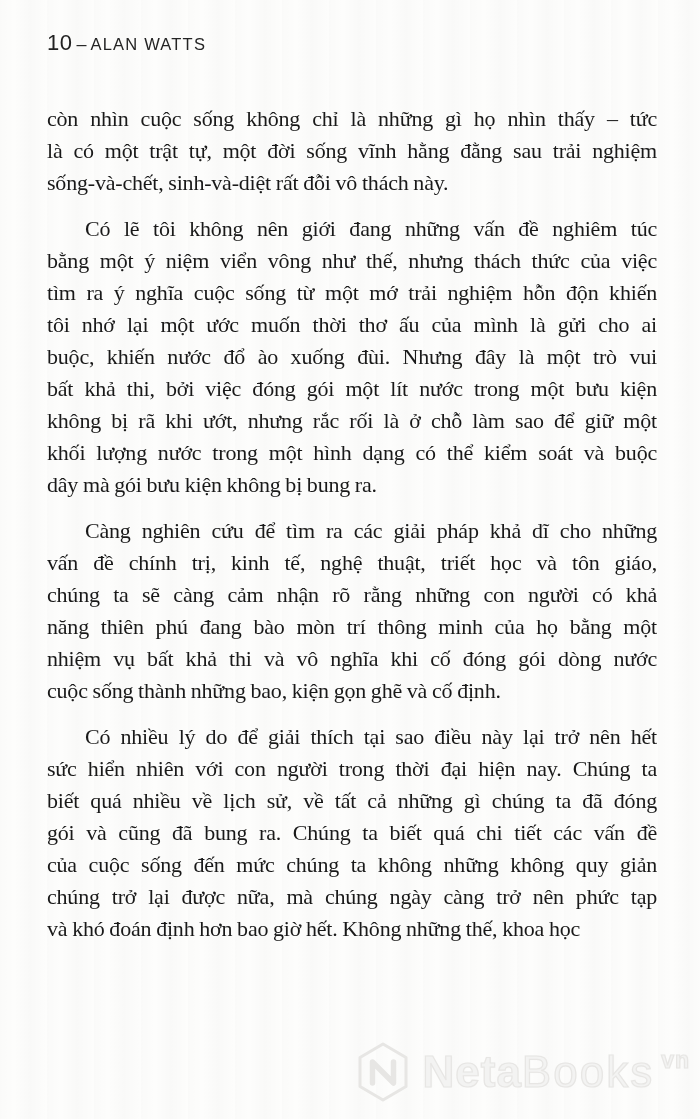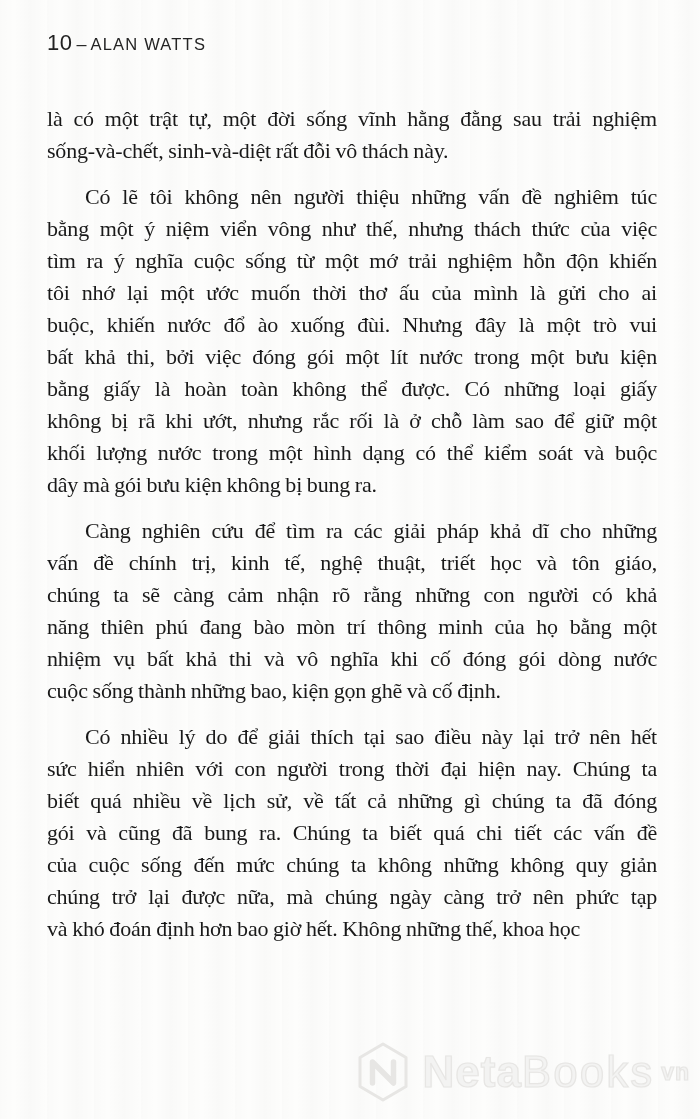--- a/index.html
+++ b/index.html
@@ -41,52 +41,52 @@
 
   
   .watermark {
     position: absolute; right: 10px; bottom: 16px;
     display: flex; align-items: center; gap: 12px;
     user-select: none; pointer-events: none;
   }
   .wm-logo { display: block; }
   .wm-text {
     font-family: "Liberation Sans", "DejaVu Sans", sans-serif;
-    display: flex; align-items: center;
+    display: flex; align-items: flex-start;
     color: #f3f3f2;
     -webkit-text-stroke: 1.2px #e7e6e4;
     text-shadow: 0 0 1px rgba(210,210,208,0.35);
     white-space: nowrap;
   }
   .wm-bold  { font-size: 44px; font-weight: 700; letter-spacing: 1px; }
   .wm-light { font-size: 44px; font-weight: 400; letter-spacing: 2px; }
   .wm-vn    { font-size: 23px; font-weight: 700; margin-left: 7px; letter-spacing: 1px; }
 </style>
 </head>
 <body>
 
 <div class="page-header">
   <span class="pagenum">10</span>
   <span class="dash">–</span>
   <span class="author">ALAN WATTS</span>
 </div>
 
 <main class="page-body">
     <div class="para">
+      <div class="line first">còn nhìn cuộc sống không chỉ là những gì họ nhìn thấy – tức</div>
       <div class="line">là có một trật tự, một đời sống vĩnh hằng đằng sau trải nghiệm</div>
       <div class="line last">sống-và-chết, sinh-và-diệt rất đỗi vô thách này.</div>
     </div>
     <div class="para indent">
-      <div class="line first">Có lẽ tôi không nên người thiệu những vấn đề nghiêm túc</div>
+      <div class="line first">Có lẽ tôi không nên giới đang những vấn đề nghiêm túc</div>
       <div class="line">bằng một ý niệm viển vông như thế, nhưng thách thức của việc</div>
       <div class="line">tìm ra ý nghĩa cuộc sống từ một mớ trải nghiệm hỗn độn khiến</div>
       <div class="line">tôi nhớ lại một ước muốn thời thơ ấu của mình là gửi cho ai</div>
       <div class="line">buộc, khiến nước đổ ào xuống đùi. Nhưng đây là một trò vui</div>
       <div class="line">bất khả thi, bởi việc đóng gói một lít nước trong một bưu kiện</div>
-      <div class="line">bằng giấy là hoàn toàn không thể được. Có những loại giấy</div>
       <div class="line">không bị rã khi ướt, nhưng rắc rối là ở chỗ làm sao để giữ một</div>
       <div class="line">khối lượng nước trong một hình dạng có thể kiểm soát và buộc</div>
       <div class="line last">dây mà gói bưu kiện không bị bung ra.</div>
     </div>
     <div class="para indent">
       <div class="line first">Càng nghiên cứu để tìm ra các giải pháp khả dĩ cho những</div>
       <div class="line">vấn đề chính trị, kinh tế, nghệ thuật, triết học và tôn giáo,</div>
       <div class="line">chúng ta sẽ càng cảm nhận rõ rằng những con người có khả</div>
       <div class="line">năng thiên phú đang bào mòn trí thông minh của họ bằng một</div>
       <div class="line">nhiệm vụ bất khả thi và vô nghĩa khi cố đóng gói dòng nước</div>

